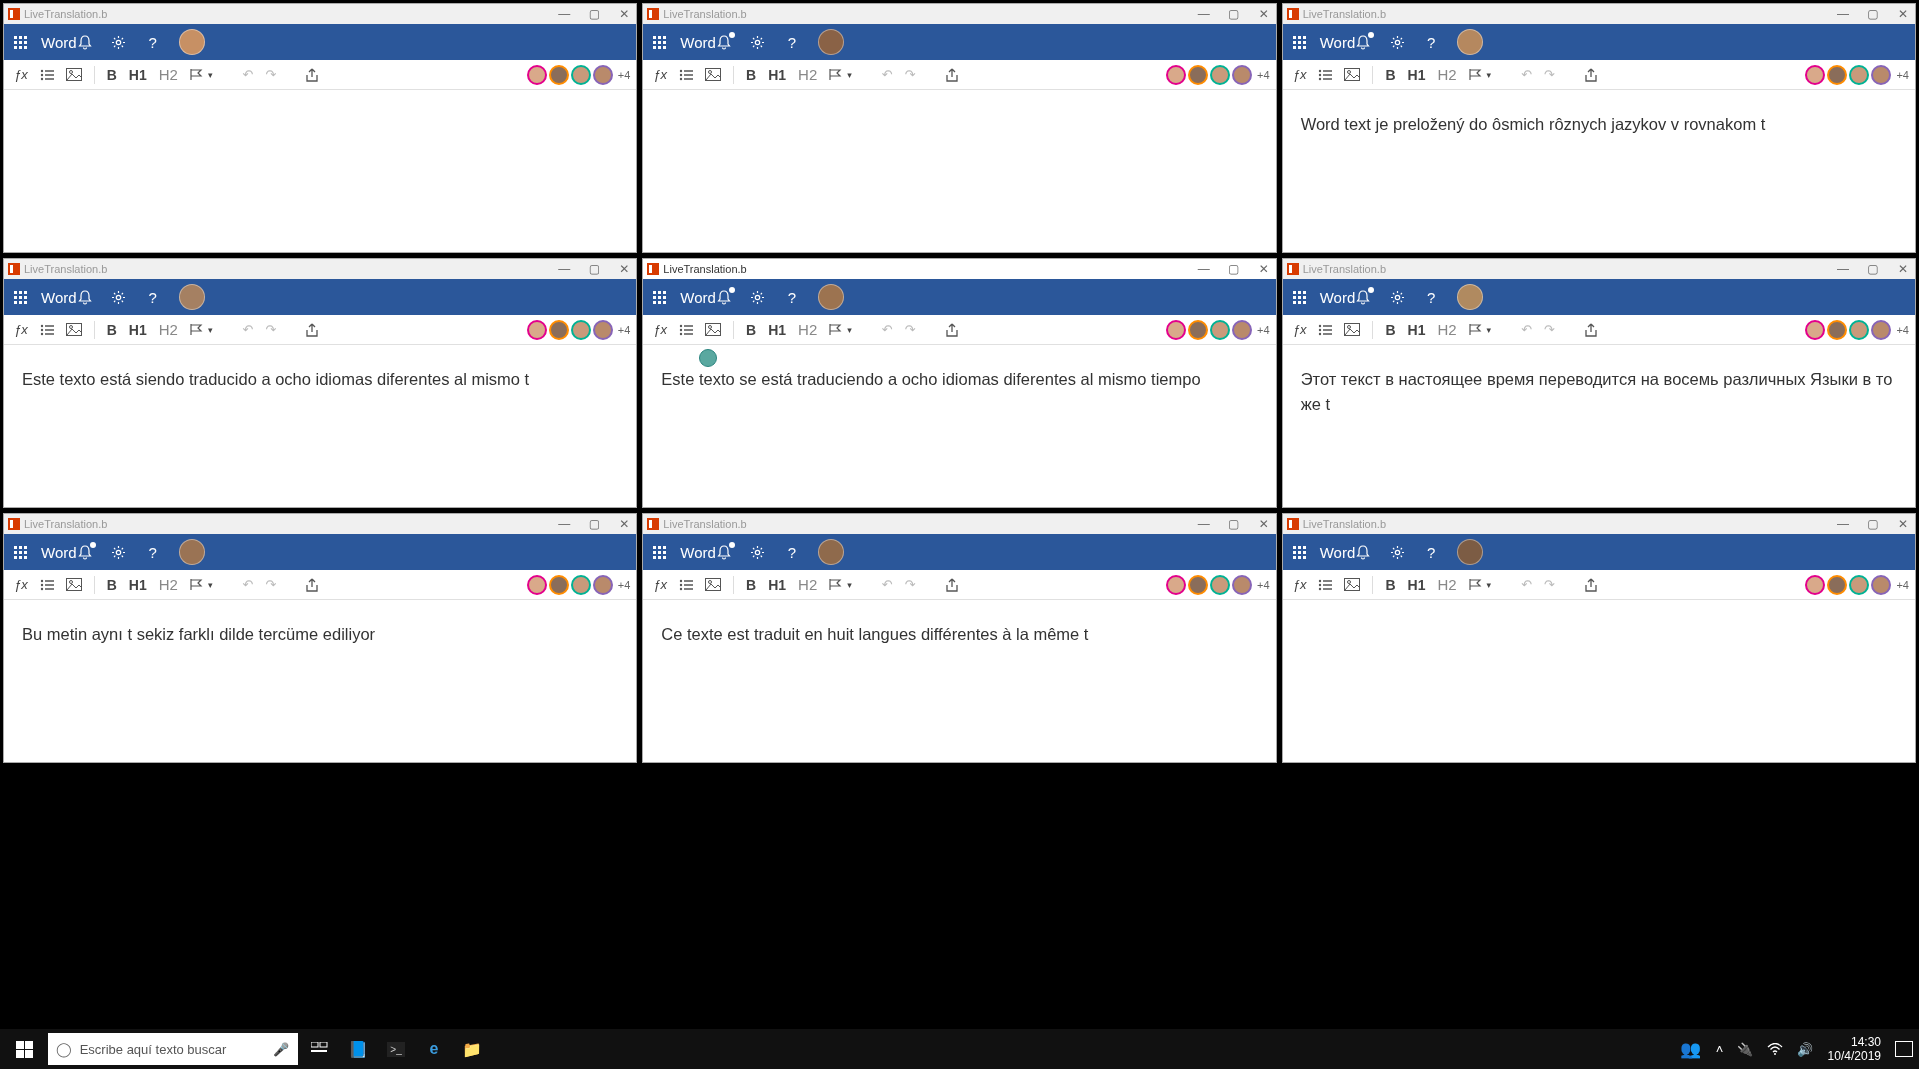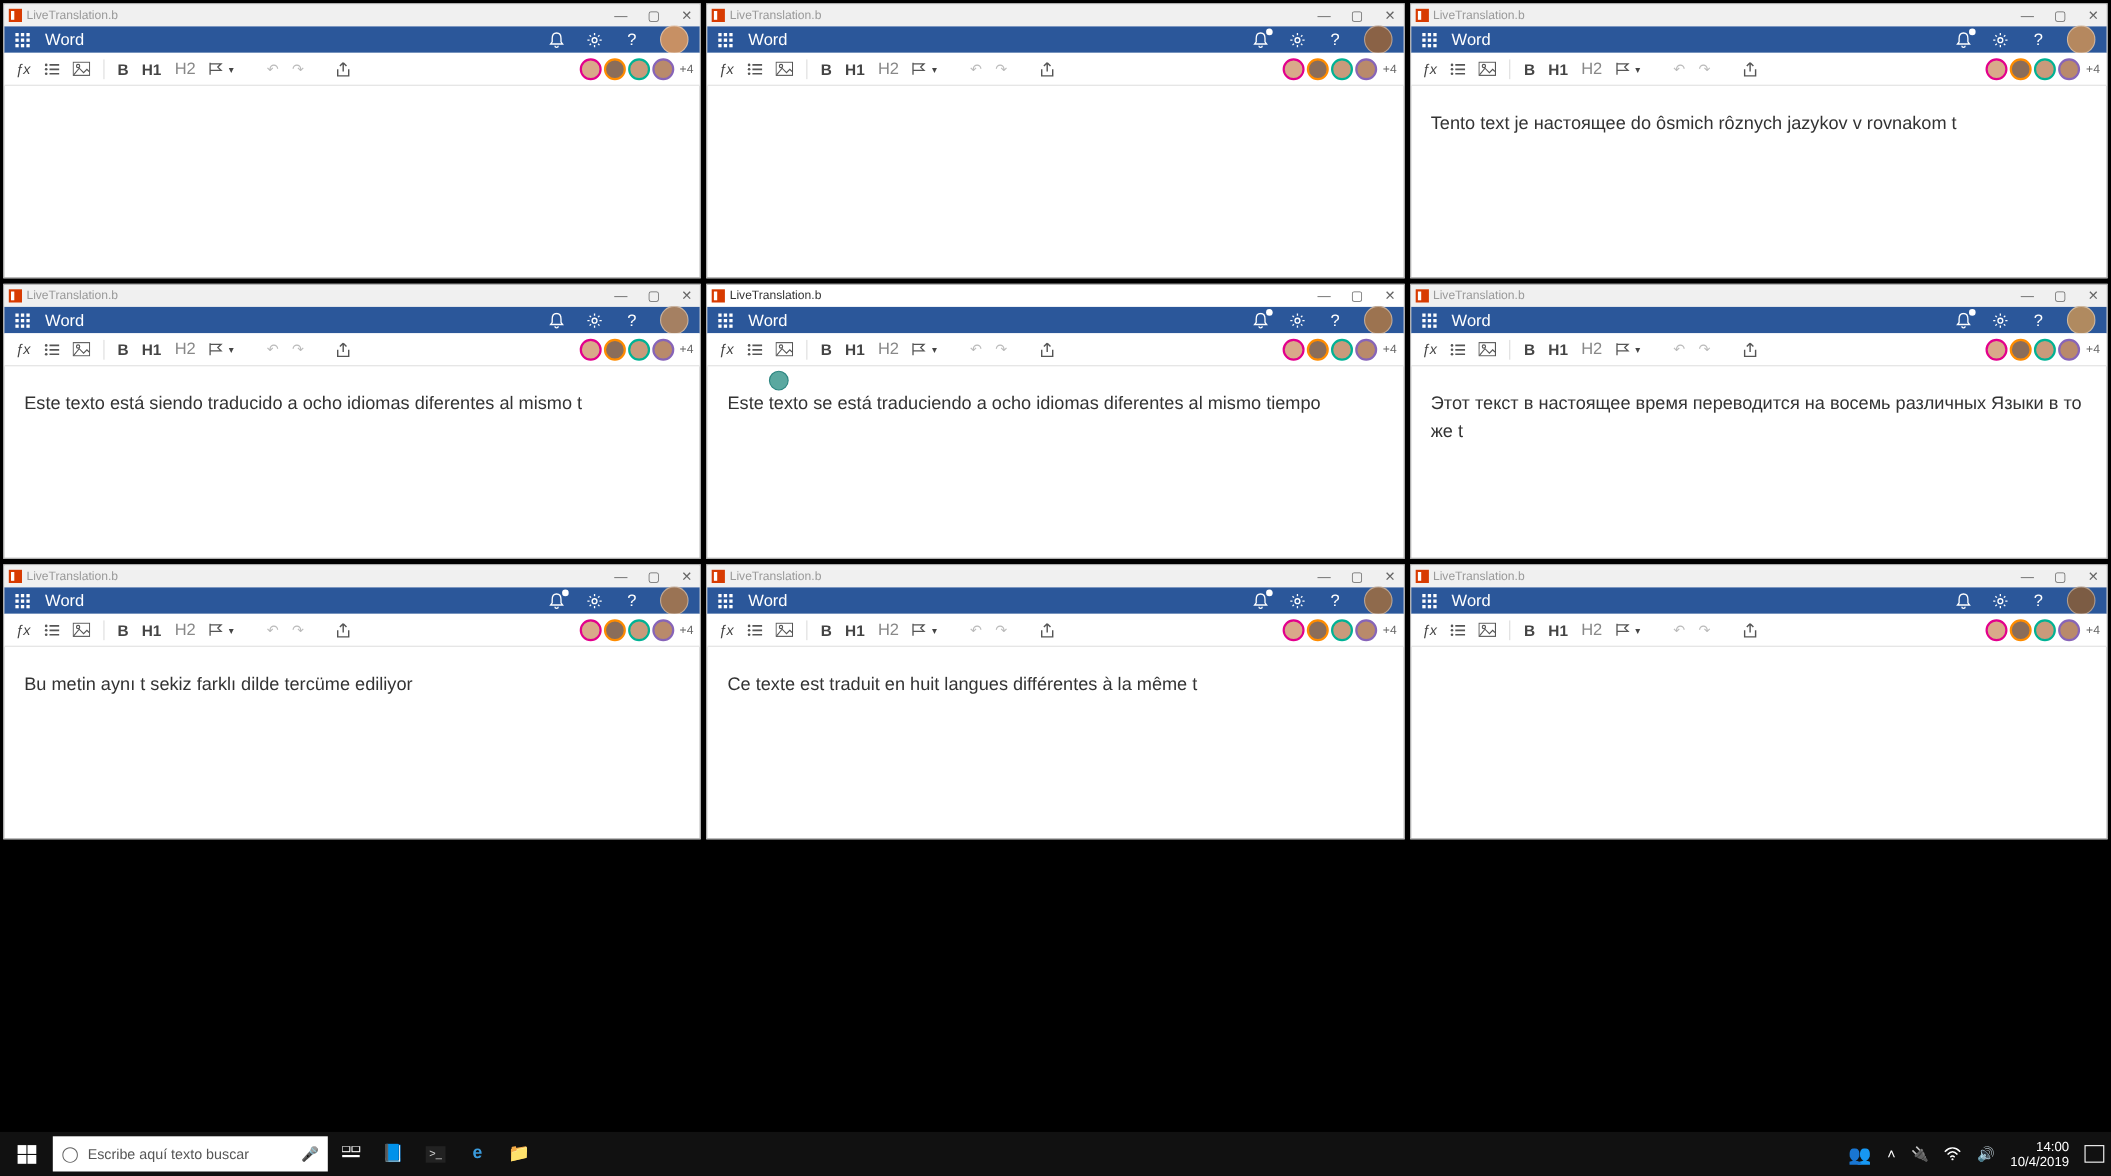--- a/index.html
+++ b/index.html
@@ -43,25 +43,24 @@
 .office-icon {
   width: 12px; height: 12px;
   background: #d83b01;
   display: inline-block;
   position: relative;
 }
 .office-icon::after{content:"";position:absolute;left:2px;top:2px;width:3px;height:8px;background:#fff;}
 .titlebar-controls { display: flex; gap: 14px; font-size: 12px; color: #666; }
 .titlebar-controls span { cursor: default; width: 16px; text-align: center; }
 .word-ribbon {
-  height: 24px;
+  height: 36px;
   background: #2b579a;
   display: flex;
   align-items: center;
-  justify-content: space-between;
   padding: 0 10px;
   color: #fff;
 }
 .ribbon-left { display: flex; align-items: center; gap: 14px; }
 .waffle { display: grid; grid-template-columns: repeat(3,3px); grid-template-rows: repeat(3,3px); gap:2px; }
 .waffle span{background:#fff;width:3px;height:3px;}
 .word-name { font-size: 15px; font-weight: 400; }
 .ribbon-right { display: flex; align-items: center; gap: 18px; }
 .ribbon-icon { width: 16px; height: 16px; display: inline-flex; align-items:center; justify-content:center; font-size: 15px; position:relative; }
 .notif-dot::after{content:"";position:absolute;top:-2px;right:-3px;width:6px;height:6px;background:#fff;border-radius:50%;font-size:6px;color:#2b579a;}
@@ -399,21 +398,21 @@
         </span>
         <div class="collab-avatars">
           <span class="collab-av c0"></span>
           <span class="collab-av c1"></span>
           <span class="collab-av c2"></span>
           <span class="collab-av c3"></span>
           <span class="plus4">+4</span>
         </div>
       </div>
       <div class="doc-area">
-        <div>Tento text je настоящее do ôsmich rôznych jazykov v rovnakom t</div>
+        <div>Word text je preložený do ôsmich rôznych jazykov v rovnakom t</div>
       </div>
     </div>
     <div class="word-window">
       <div class="window-titlebar inactive">
         <div class="titlebar-left">
           <span class="office-icon"></span>
           <span>LiveTranslation.b</span>
         </div>
         <div class="titlebar-controls">
           <span>—</span>
@@ -1002,18 +1001,18 @@
     <span>˄</span>
     <span>🔌</span>
     <span>
       <svg width="16" height="12" viewBox="0 0 16 12">
           <path d="M1 4 Q8 -3 15 4 M3.5 6.5 Q8 1.5 12.5 6.5 M6 9 Q8 7 10 9" fill="none" stroke="#fff" stroke-width="1.3"></path>
           <circle cx="8" cy="11" r="1" fill="#fff"></circle>
         </svg>
     </span>
     <span>🔊</span>
     <div class="clock">
-      <span>14:00</span>
+      <span>14:30</span>
       <span>10/4/2019</span>
     </div>
     <div class="notif-box"></div>
   </div>
 </div>
 
 </body></html>

